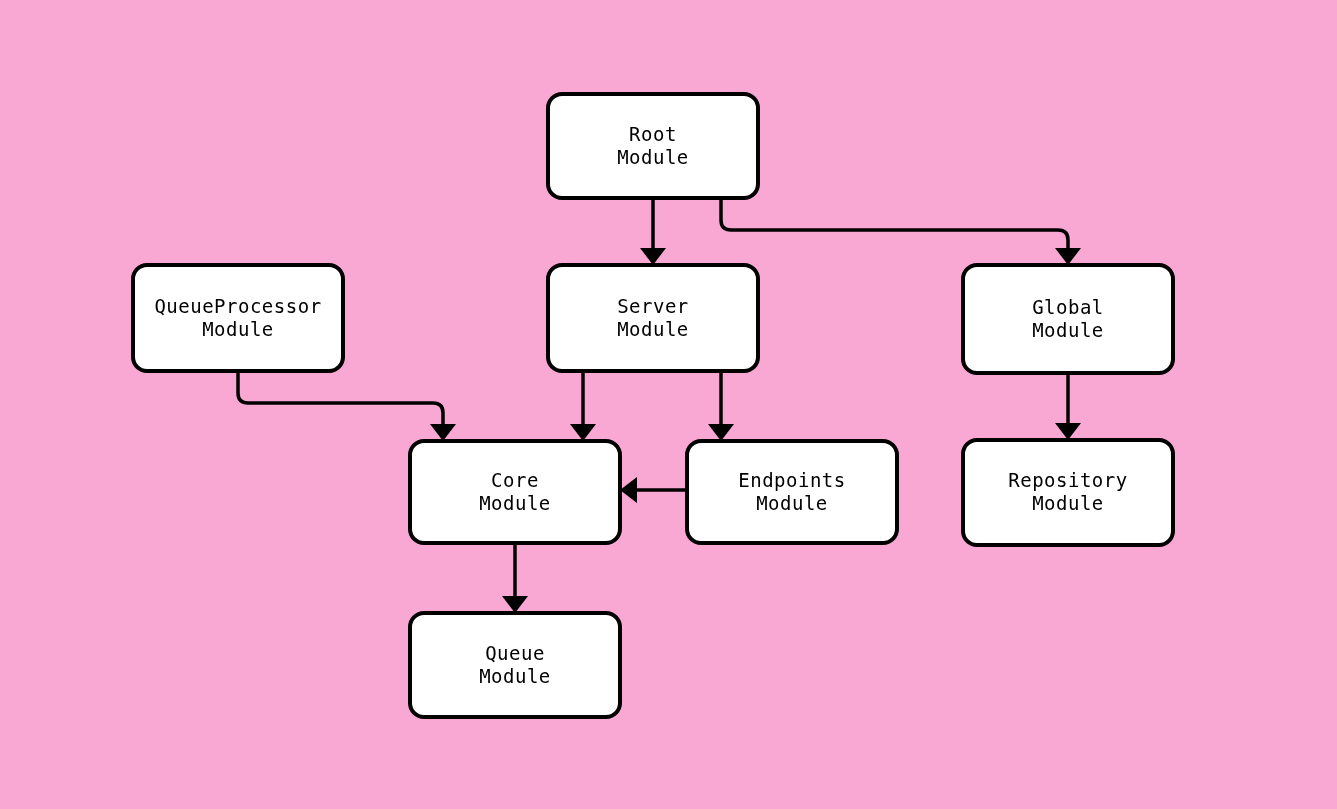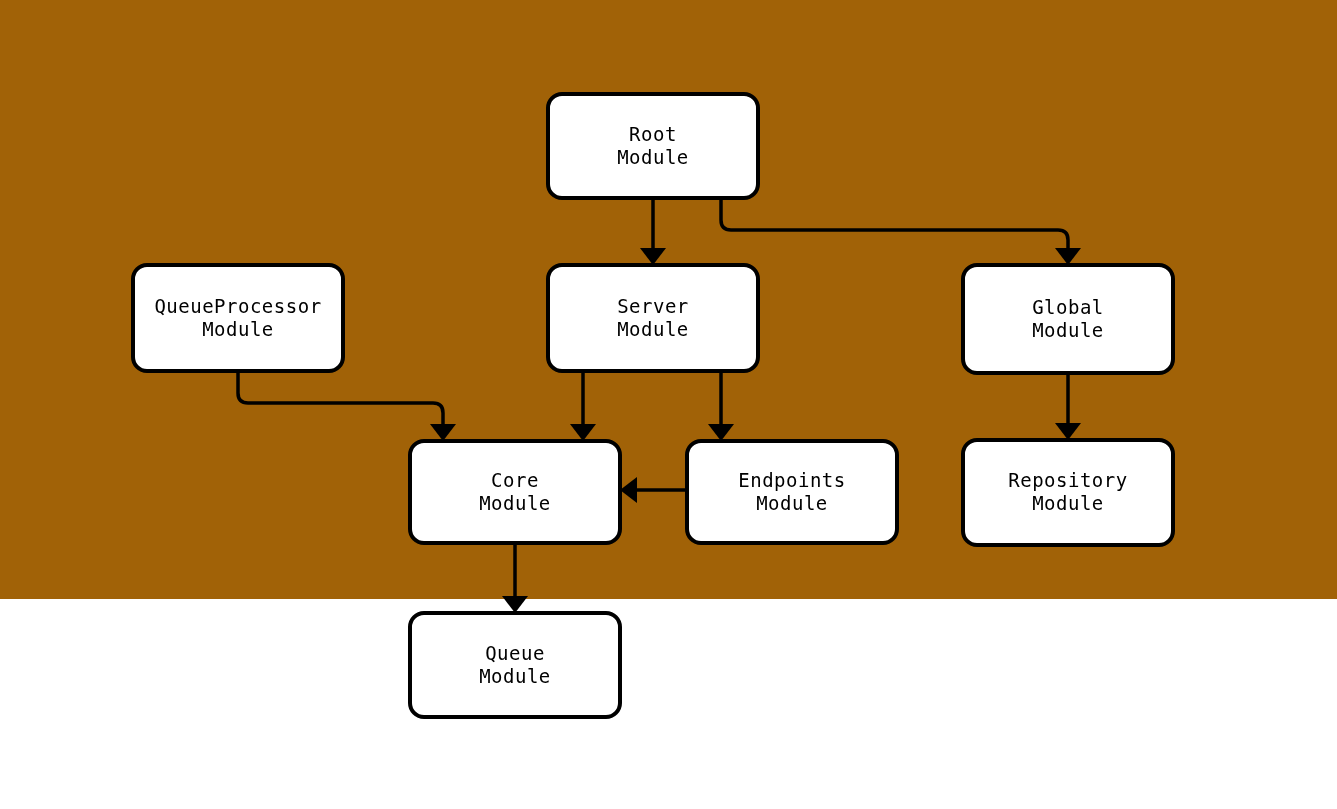--- a/index.html
+++ b/index.html
@@ -9,22 +9,22 @@
   }
   body {
     width: 1337px;
     height: 809px;
     font-family: "DejaVu Sans Mono", "Liberation Mono", monospace;
     overflow: hidden;
   }
   #diagram-root {
     position: relative;
     width: 1337px;
-    height: 599px;
-    background: #a16207;
+    height: 809px;
+    background: #f9a8d4;
   }
   svg.diagram-canvas {
     position: absolute;
     top: 0;
     left: 0;
     width: 1337px;
     height: 809px;
   }
   .node-rect {
     fill: #ffffff;

